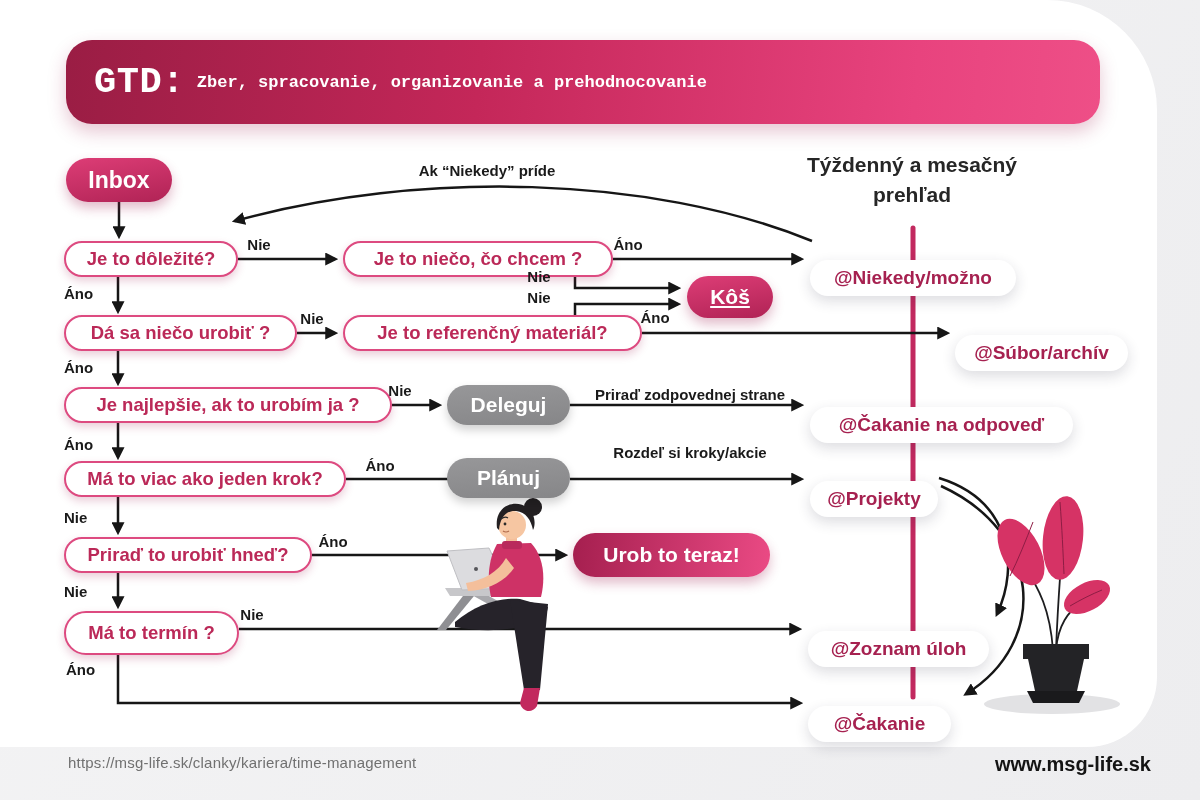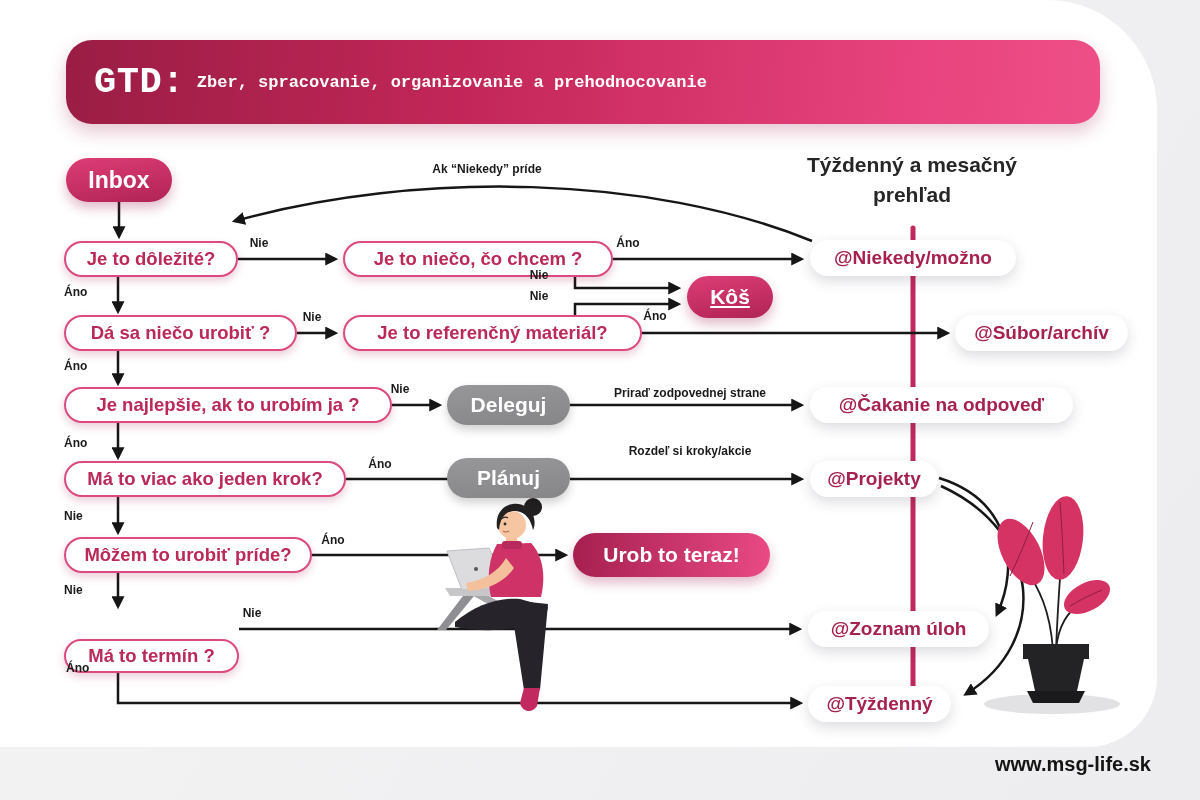--- a/index.html
+++ b/index.html
@@ -46,23 +46,24 @@
     box-shadow:0 4px 9px rgba(160,30,80,.22);
   }
   .pill-gray{
     background:linear-gradient(175deg,#979799 0%,#868688 100%);
     color:#fff;font-weight:700;font-size:21px;
     box-shadow:0 5px 10px rgba(0,0,0,.18);
   }
   .pill-at{
     background:#fff;color:#a62150;font-weight:600;font-size:19px;
     box-shadow:0 5px 14px rgba(40,40,60,.16);
+    margin-top:20px;
   }
   .lbl{
-    position:absolute;font-size:12px;font-weight:600;color:#1a1a1a;
+    position:absolute;font-size:15px;font-weight:600;color:#1a1a1a;
     white-space:nowrap;
   }
   .lbl.c{text-align:center;}
   .footer-url{
     position:absolute;left:68px;top:754px;font-size:15px;color:#707070;
     letter-spacing:.2px;
   }
   .footer-site{
     position:absolute;left:995px;top:753px;font-size:20px;font-weight:800;color:#141414;
   }
@@ -161,34 +162,34 @@
   </svg>
 
   <div class="pill pill-solid" style="left:66px;top:158px;width:106px;height:44px;font-size:23px;">Inbox</div>
 
   <div class="pill pill-q" style="left:64px;top:241px;width:174px;height:36px;">Je to dôležité?</div>
   <div class="pill pill-q" style="left:343px;top:241px;width:270px;height:36px;">Je to niečo, čo chcem ?</div>
   <div class="pill pill-q" style="left:64px;top:315px;width:233px;height:36px;">Dá sa niečo urobiť ?</div>
   <div class="pill pill-q" style="left:343px;top:315px;width:299px;height:36px;">Je to referenčný materiál?</div>
   <div class="pill pill-q" style="left:64px;top:387px;width:328px;height:36px;">Je najlepšie, ak to urobím ja ?</div>
   <div class="pill pill-q" style="left:64px;top:461px;width:282px;height:36px;">Má to viac ako jeden krok?</div>
-  <div class="pill pill-q" style="left:64px;top:537px;width:248px;height:36px;">Môžem to urobiť príde?</div>
-  <div class="pill pill-q" style="left:64px;top:611px;width:175px;height:34px;margin-top:28px;">Má to termín ?</div>
+  <div class="pill pill-q" style="left:64px;top:537px;width:248px;height:36px;">Priraď to urobiť hneď?</div>
+  <div class="pill pill-q" style="left:64px;top:611px;width:175px;height:44px;">Má to termín ?</div>
 
   <div class="pill pill-solid" style="left:687px;top:276px;width:86px;height:42px;font-size:21px;text-decoration:underline;">Kôš</div>
   <div class="pill pill-gray" style="left:447px;top:385px;width:123px;height:40px;">Deleguj</div>
   <div class="pill pill-gray" style="left:447px;top:458px;width:123px;height:40px;">Plánuj</div>
   <div class="pill pill-solid" style="left:573px;top:533px;width:197px;height:44px;font-size:21px;background:linear-gradient(95deg,#a51f4f 0%,#ea4a84 100%);">Urob to teraz!</div>
 
   <div class="pill pill-at" style="left:810px;top:240px;width:206px;height:36px;">@Niekedy/možno</div>
   <div class="pill pill-at" style="left:955px;top:315px;width:173px;height:36px;">@Súbor/archív</div>
   <div class="pill pill-at" style="left:810px;top:387px;width:263px;height:36px;">@Čakanie na odpoveď</div>
   <div class="pill pill-at" style="left:810px;top:461px;width:128px;height:36px;">@Projekty</div>
   <div class="pill pill-at" style="left:808px;top:611px;width:181px;height:36px;">@Zoznam úloh</div>
-  <div class="pill pill-at" style="left:808px;top:686px;width:143px;height:36px;">@Týždenný</div>
+  <div class="pill pill-at" style="left:808px;top:686px;width:143px;height:36px;">@Čakanie</div>
 
   <span class="lbl c" style="left:377px;top:162px;width:220px;">Ak “Niekedy” príde</span>
   <span class="lbl c" style="left:244px;top:236px;width:30px;">Nie</span>
   <span class="lbl c" style="left:610px;top:236px;width:36px;">Áno</span>
   <span class="lbl" style="left:64px;top:285px;">Áno</span>
   <span class="lbl c" style="left:518px;top:268px;width:42px;">Nie</span>
   <span class="lbl c" style="left:518px;top:289px;width:42px;">Nie</span>
   <span class="lbl c" style="left:296px;top:310px;width:32px;">Nie</span>
   <span class="lbl c" style="left:637px;top:309px;width:36px;">Áno</span>
   <span class="lbl" style="left:64px;top:359px;">Áno</span>
@@ -196,14 +197,15 @@
   <span class="lbl c" style="left:572px;top:379px;width:236px;margin-top:7px;">Priraď zodpovednej strane</span>
   <span class="lbl" style="left:64px;top:436px;">Áno</span>
   <span class="lbl c" style="left:362px;top:457px;width:36px;">Áno</span>
   <span class="lbl c" style="left:572px;top:444px;width:236px;">Rozdeľ si kroky/akcie</span>
   <span class="lbl" style="left:64px;top:509px;">Nie</span>
   <span class="lbl c" style="left:315px;top:533px;width:36px;">Áno</span>
   <span class="lbl" style="left:64px;top:583px;">Nie</span>
   <span class="lbl c" style="left:234px;top:606px;width:36px;">Nie</span>
   <span class="lbl" style="left:66px;top:661px;">Áno</span>
 
+  <span class="footer-url">https://msg-life.sk/clanky/kariera/time-management</span>
   <span class="footer-site">www.msg-life.sk</span>
 </div>
 
 </body></html>

